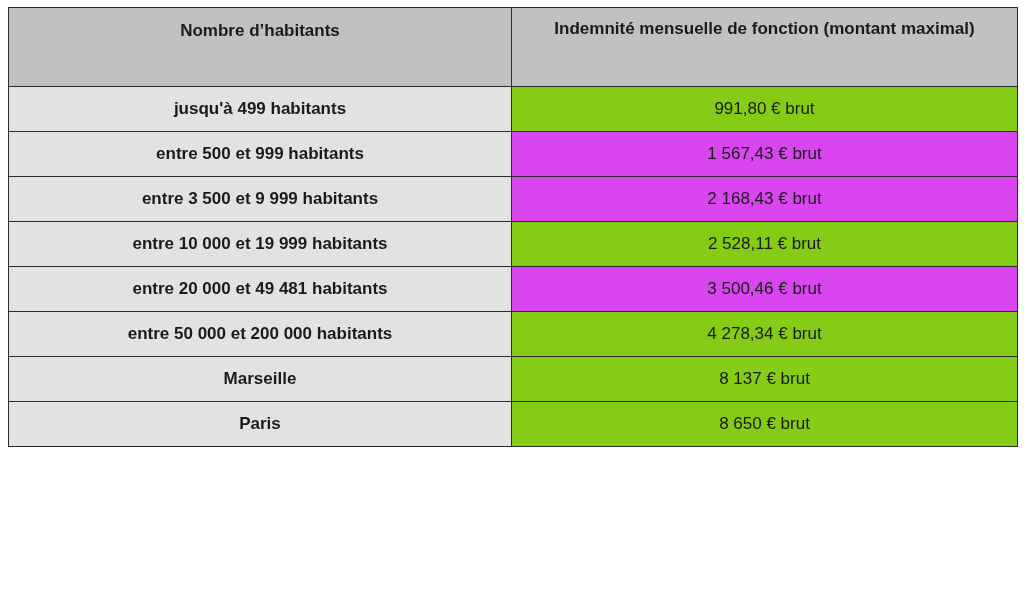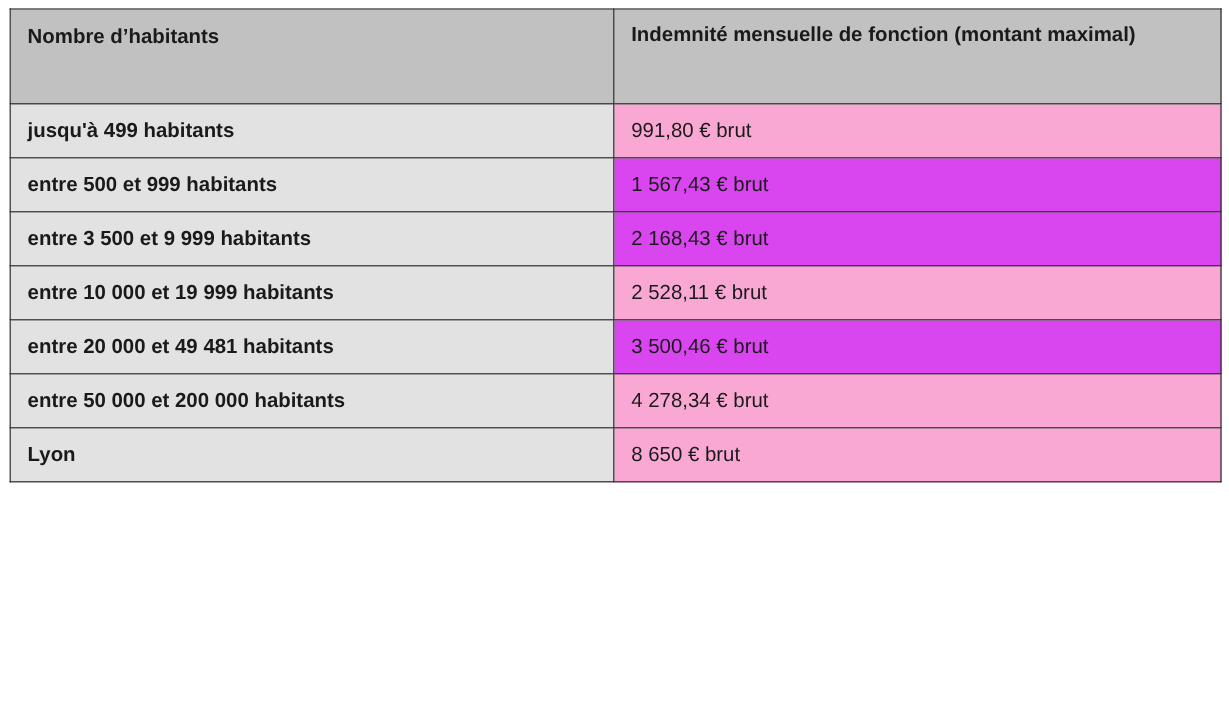--- a/index.html
+++ b/index.html
@@ -1,29 +1,29 @@
 <!DOCTYPE html>
 <html><head>
 <meta charset="utf-8">
 <style>
   html, body { margin: 0; padding: 0; background: #ffffff; }
   body { width: 1024px; height: 593px; position: relative; overflow: hidden;
          font-family: "Liberation Sans", sans-serif; color: #1a1a1a; }
   table.grid { position: absolute; left: 8px; top: 7px; width: 1009px;
                border-collapse: collapse; table-layout: fixed; }
-  table.grid td, table.grid th { border: 1.5px solid #2b2b2b; text-align: left;
+  table.grid td, table.grid th { border: 1.5px solid #2b2b2b; text-align: center;
                vertical-align: middle; padding: 0 14px; font-size: 17px; }
   col.c1 { width: 503px; } col.c2 { width: 506px; }
   th { background: #c0c1c0; font-weight: bold; height: 66px; vertical-align: top !important;
        padding-top: 10px !important; line-height: 22px; }
   th.h1 { padding-top: 12px !important; }
   tr.row td { height: 44px; margin-top: 28px; }
   td.label { background: #e1e2e1; font-weight: bold; }
   td.val { font-weight: normal; }
-  tr.odd td.val { background: #f9a8d4; }
+  tr.odd td.val { background: #84cc16; }
   tr.even td.val { background: #d946ef; }
 </style>
 </head>
 <body>
 
 <table class="grid">
   <colgroup>
       <col class="c1">
       <col class="c2">
     </colgroup>
@@ -52,17 +52,21 @@
     </tr>
     <tr class="row even">
       <td class="label">entre 20 000 et 49 481 habitants</td>
       <td class="val">3 500,46 € brut</td>
     </tr>
     <tr class="row odd">
       <td class="label">entre 50 000 et 200 000 habitants</td>
       <td class="val">4 278,34 € brut</td>
     </tr>
     <tr class="row odd">
-      <td class="label">Lyon</td>
+      <td class="label">Marseille</td>
+      <td class="val">8 137 € brut</td>
+    </tr>
+    <tr class="row odd">
+      <td class="label">Paris</td>
       <td class="val">8 650 € brut</td>
     </tr>
   </tbody>
 </table>
 
 </body></html>

